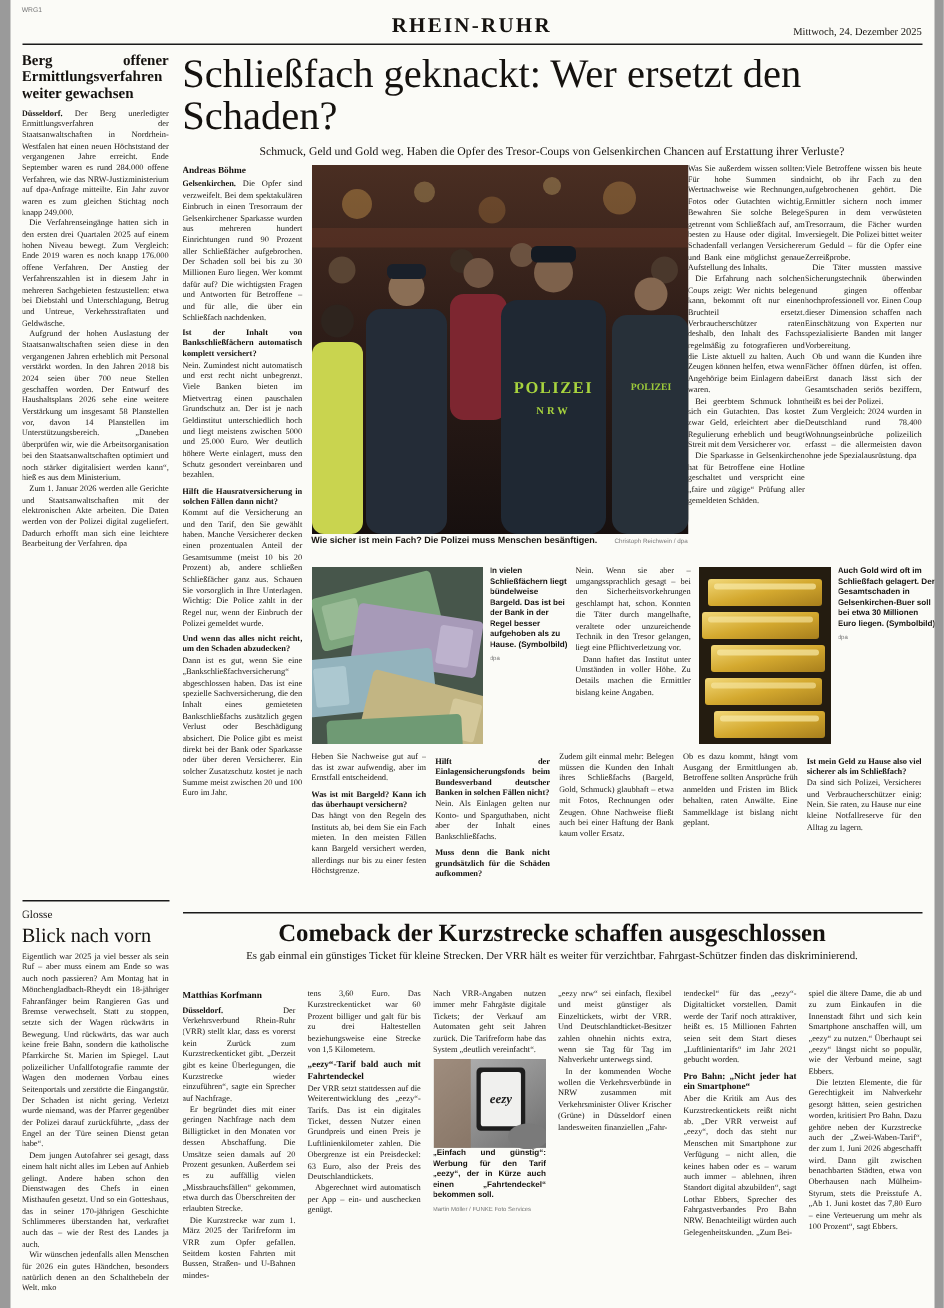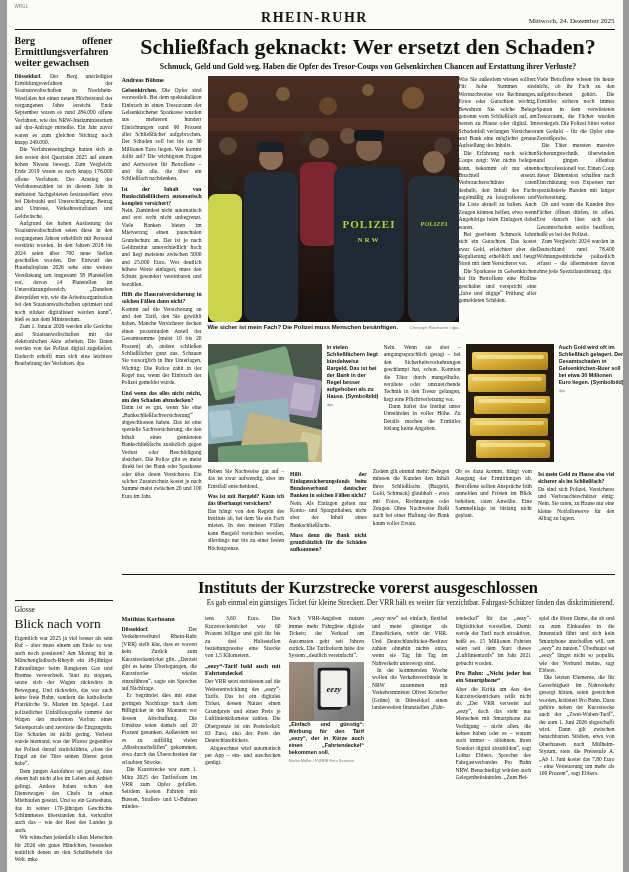--- a/index.html
+++ b/index.html
@@ -18,22 +18,22 @@
 .story p{margin:0}
 .story p+p{text-indent:5px}
 .story p.q{font-weight:700;text-indent:0;margin-top:3px;margin-bottom:.5px;line-height:1.25}
 .story p.q+p{text-indent:0}
 .city{font-weight:700}
 .side-rule{border-top:1px solid #1a1a1a;margin:5px 0 4px}
 .glosse{flex:1;overflow:hidden}
 .glosse-kicker{font-weight:400;font-size:7.5px;margin-bottom:2px}
 .glosse-title{font-size:13.5px;font-weight:400;line-height:1.05;margin-bottom:4px}
 .main{flex:1;min-width:0}
-.lead-head{font-size:22px;font-weight:700;text-align:center;line-height:1.05}
-.lead-sub{font-size:7.8px;font-weight:700;text-align:center;margin:4px 0 5px}
+.lead-head{font-size:27px;font-weight:400;line-height:1.05}
+.lead-sub{font-size:7.8px;font-weight:400;text-align:center;margin:4px 0 5px}
 .byline{font-weight:700;font-size:6.2px;margin-bottom:2.5px}
 .lead-body{display:flex;gap:6px;height:492px}
 .colA{width:80px;flex:none;overflow:hidden}
 .lead-right{flex:1;display:flex;flex-direction:column;gap:5px;min-width:0}
 .row-top{display:flex;gap:0;height:263px}
 .row-mid{display:flex;gap:5px;height:119px}
 .row-bot{display:flex;gap:6px;flex:1;min-height:0}
 .tcol{flex:1;overflow:hidden;min-width:0}
 figure{display:block}
 .fig-police{width:251px;flex:none}
@@ -44,21 +44,21 @@
 .fig-money{width:114px;flex:none}
 .fig-gold{width:88px;flex:none}
 .mini-capcol{overflow:hidden}
 .mini-cap{font-family:"Liberation Sans",sans-serif;font-weight:700;font-size:5.4px;line-height:1.3}
 .mini-credit{font-family:"Liberation Sans",sans-serif;font-size:4px;color:#777;margin-top:2px}
 .w52{width:52px;flex:none}
 .w66{width:66px;flex:none}
 .w77{width:77px;flex:none}
 .section-rule{border-top:1.2px solid #1a1a1a;margin:6px 0 4px}
 .bottom-head{font-size:16.5px;font-weight:700;text-align:center;line-height:1.05}
-.bottom-sub{font-size:7.2px;text-align:right;margin:3px 0 8px}
+.bottom-sub{font-size:7.2px;text-align:center;margin:3px 0 19px}
 .bottom-body{display:flex;gap:8px;height:243px}
 .kcol{flex:1;min-width:0;overflow:hidden}
 .inner-sub{font-weight:700;font-size:6.1px;line-height:1.2;margin:3px 0 1px}
 .fig-eezy{margin-top:2px}
 .fig-eezy svg{display:block;width:100%;height:auto}
 </style>
 </head>
 <body>
 
 <div class="page">
@@ -260,21 +260,21 @@
               </div>
             </div>
 
           </div>
         </div>
       </article>
 
       <div class="section-rule"></div>
 
       <article>
-        <h2 class="bottom-head">Instituts der Kurzstrecke vorerst ausgeschlossen</h2>
+        <h2 class="bottom-head">Comeback der Kurzstrecke schaffen ausgeschlossen</h2>
         <p class="bottom-sub">Es gab einmal ein günstiges Ticket für kleine Strecken. Der VRR hält es weiter für verzichtbar. Fahrgast-Schützer finden das diskriminierend.</p>
 
         <div class="bottom-body">
           <div class="kcol story">
             <div class="byline">Matthias Korfmann</div>
             <p><b class="city">Düsseldorf.</b> <span>Der Verkehrsverbund Rhein-Ruhr (VRR) stellt klar, dass es vorerst kein Zurück zum Kurzstreckenticket gibt. „Derzeit gibt es keine Überlegungen, die Kurzstrecke wieder einzuführen“, sagte ein Sprecher auf Nachfrage.</span></p>
             <p>Er begründet dies mit einer geringen Nachfrage nach dem Billigticket in den Monaten vor dessen Abschaffung. Die Umsätze seien damals auf 20 Prozent gesunken. Außerdem sei es zu auffällig vielen „Missbrauchsfällen“ gekommen, etwa durch das Überschreiten der erlaubten Strecke.</p>
             <p>Die Kurzstrecke war zum 1. März 2025 der Tarifreform im VRR zum Opfer gefallen. Seitdem kosten Fahrten mit Bussen, Straßen- und U-Bahnen mindes-</p>
           </div>
           <div class="kcol story">

